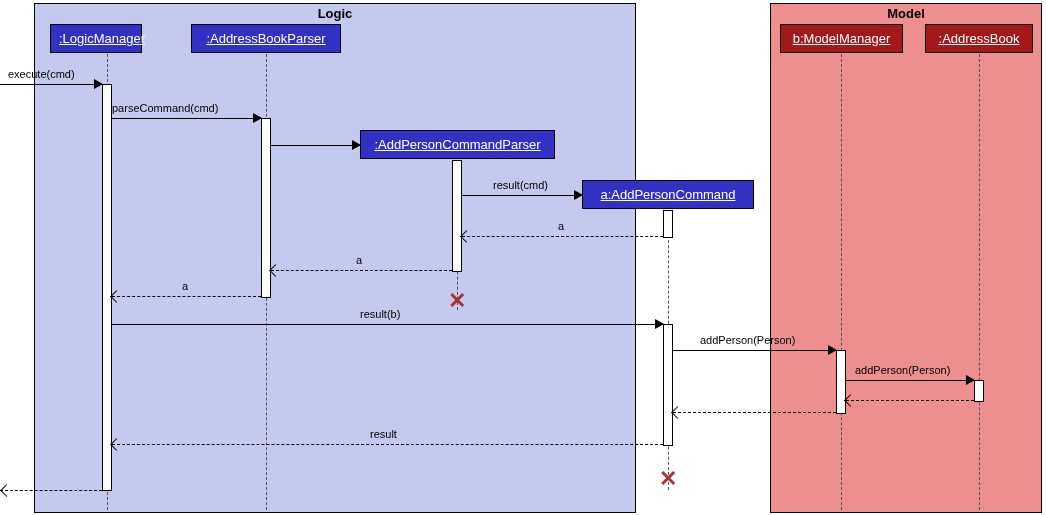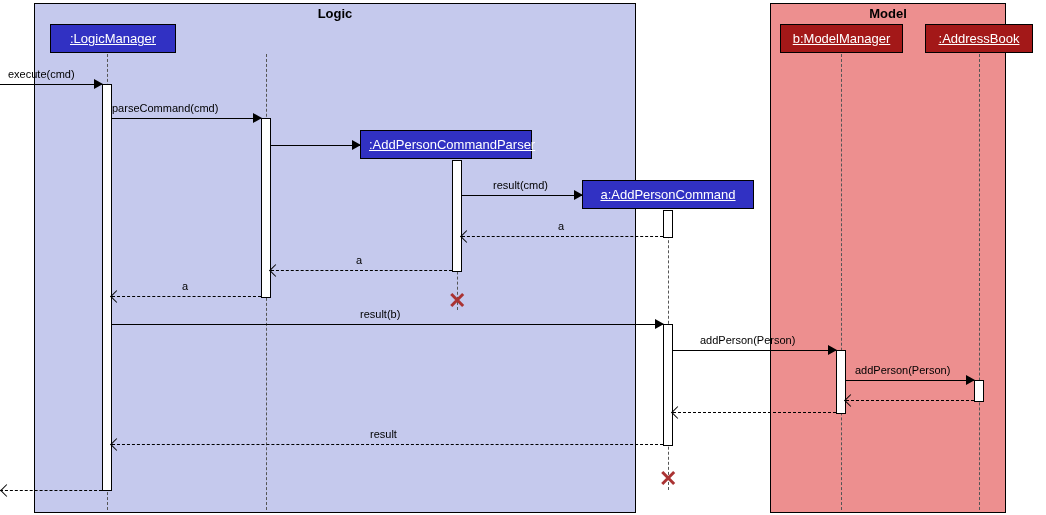--- a/index.html
+++ b/index.html
@@ -94,26 +94,27 @@
   }
 </style>
 </head>
 <body>
 
 <div class="diagram">
 
   <div class="frame frame-logic" style="left:34px; top:3px; width:602px; height:510px;">
     <div class="frame-label" style="left:50%; transform:translateX(-50%);">Logic</div>
   </div>
-  <div class="frame frame-model" style="left:770px; top:3px; width:236px; height:510px;">
+  <div class="frame frame-model" style="left:770px; top:3px; width:272px; height:510px;">
     <div class="frame-label" style="left:50%; transform:translateX(-50%);">Model</div>
   </div>
 
-  <div class="lifeline-box lb-logic" style="left:50px; top:24px; width:126px;">:LogicManager</div>
-  <div class="lifeline-box lb-logic" style="left:360px; top:130px; width:172px;">:AddPersonCommandParser</div>
+  <div class="lifeline-box lb-logic" style="left:50px; top:24px; width:92px;">:LogicManager</div>
+  <div class="lifeline-box lb-logic" style="left:191px; top:24px; width:150px;">:AddressBookParser</div>
+  <div class="lifeline-box lb-logic" style="left:360px; top:130px; width:195px;">:AddPersonCommandParser</div>
   <div class="lifeline-box lb-logic" style="left:582px; top:180px; width:172px;">a:AddPersonCommand</div>
   <div class="lifeline-box lb-model" style="left:780px; top:24px; width:123px;">b:ModelManager</div>
   <div class="lifeline-box lb-model" style="left:925px; top:24px; width:108px;">:AddressBook</div>
 
   <div class="lifeline" style="left:107px; top:54px; height:456px;"></div>
   <div class="lifeline" style="left:266px; top:54px; height:456px;"></div>
   <div class="lifeline" style="left:457px; top:160px; height:150px;"></div>
   <div class="lifeline" style="left:668px; top:210px; height:280px;"></div>
   <div class="lifeline" style="left:841px; top:54px; height:456px;"></div>
   <div class="lifeline" style="left:979px; top:54px; height:456px;"></div>

